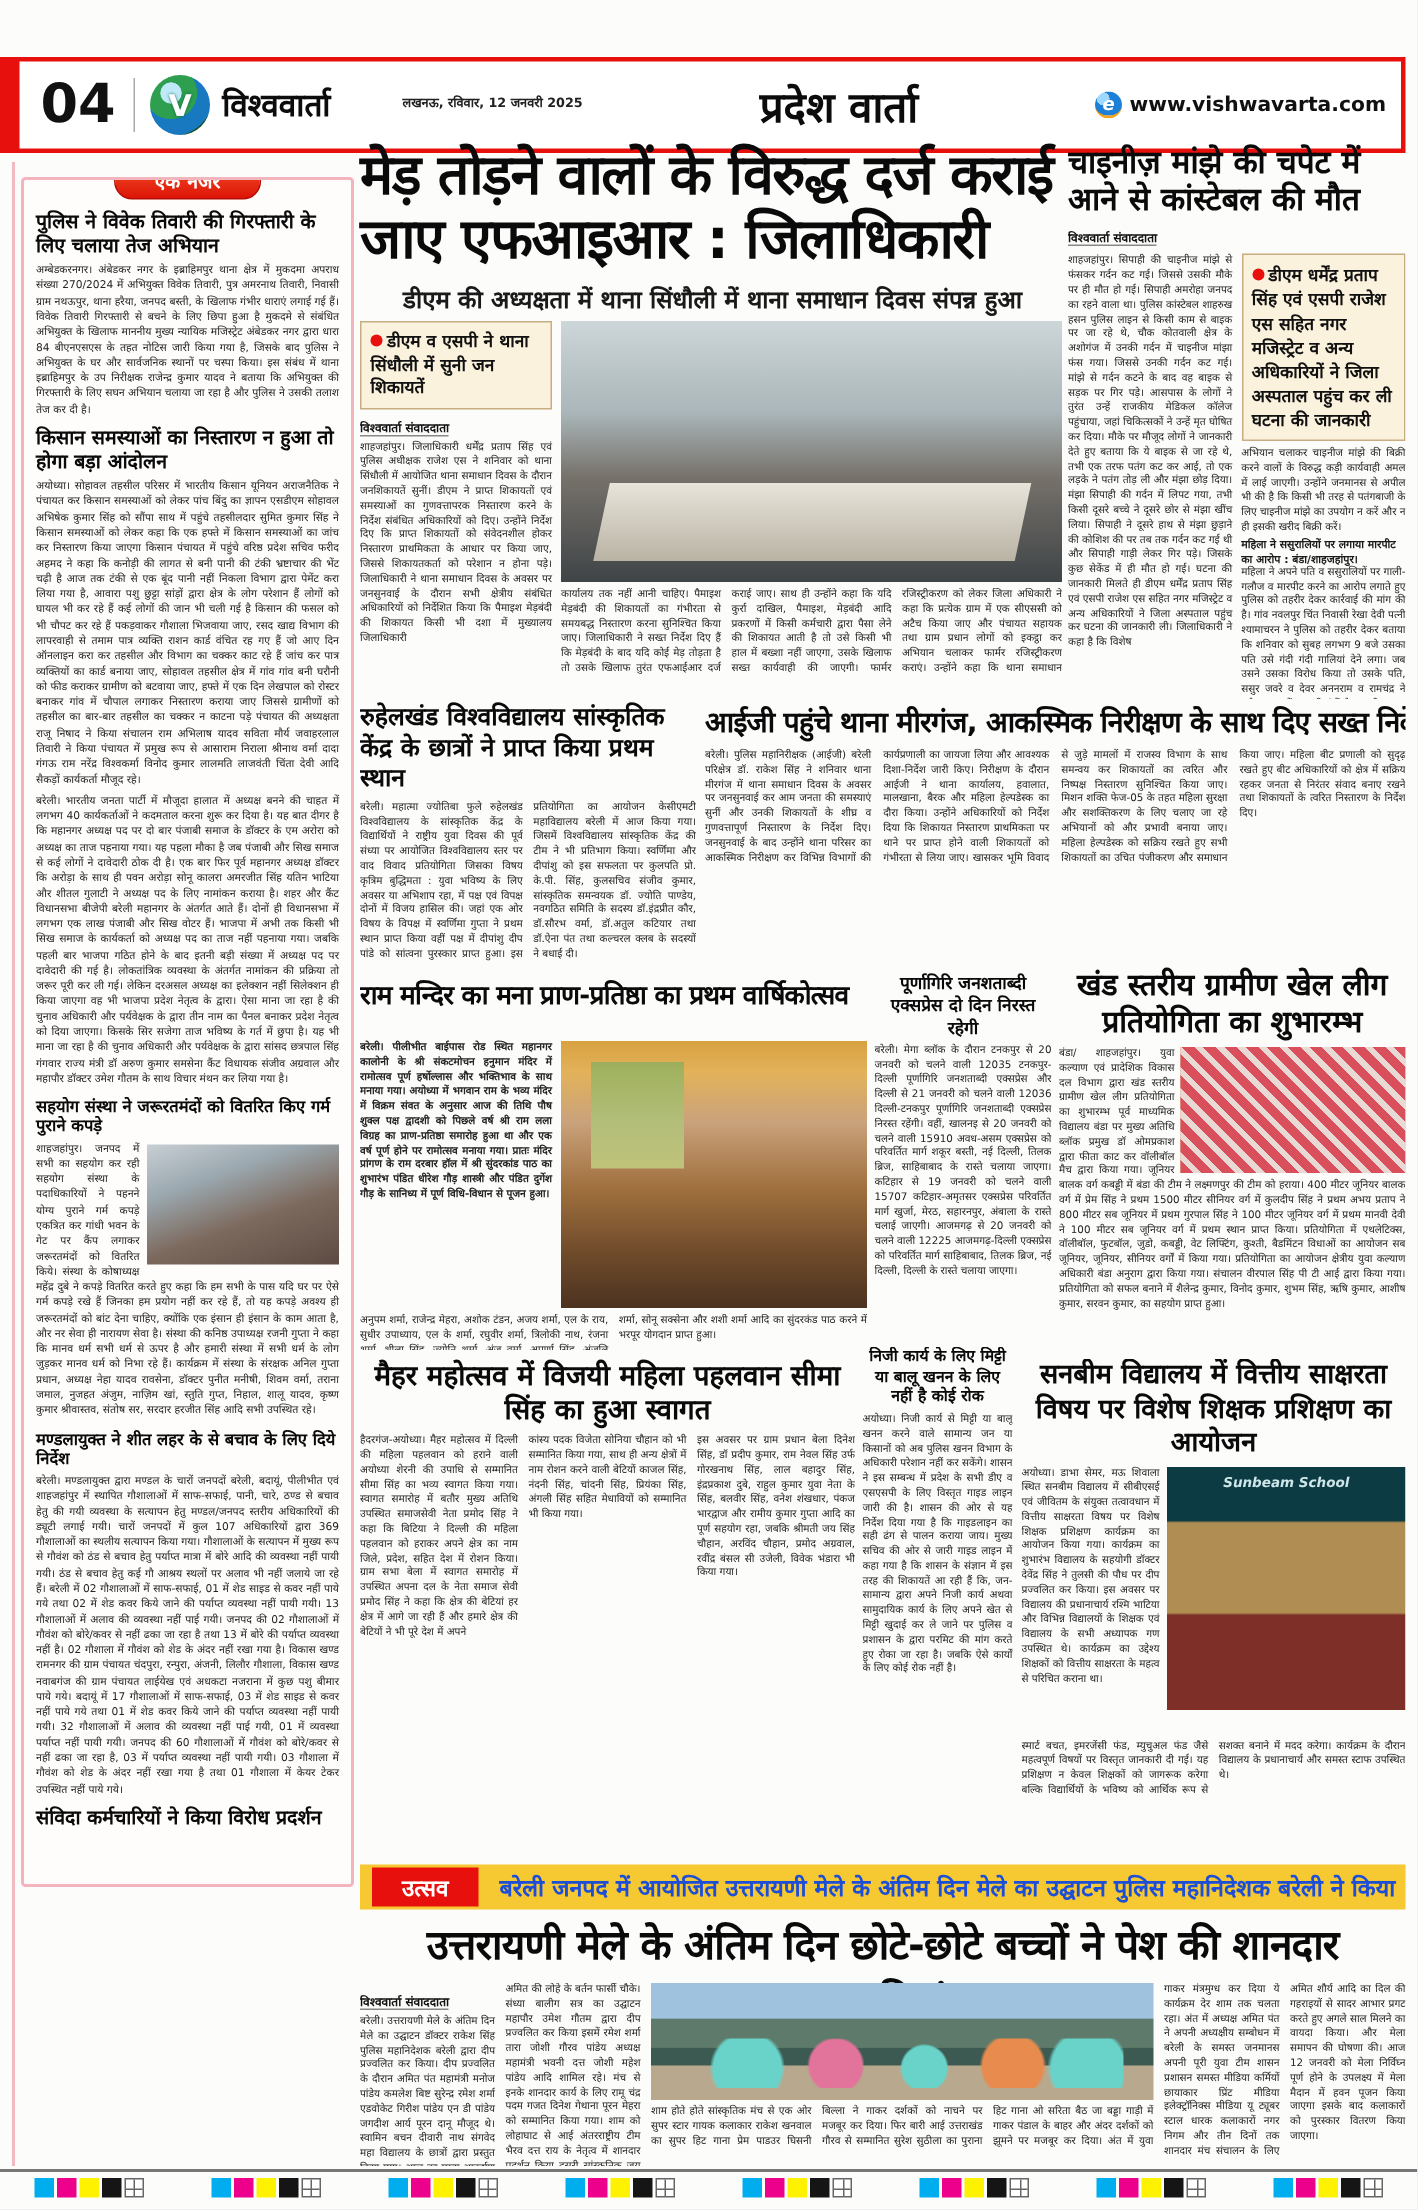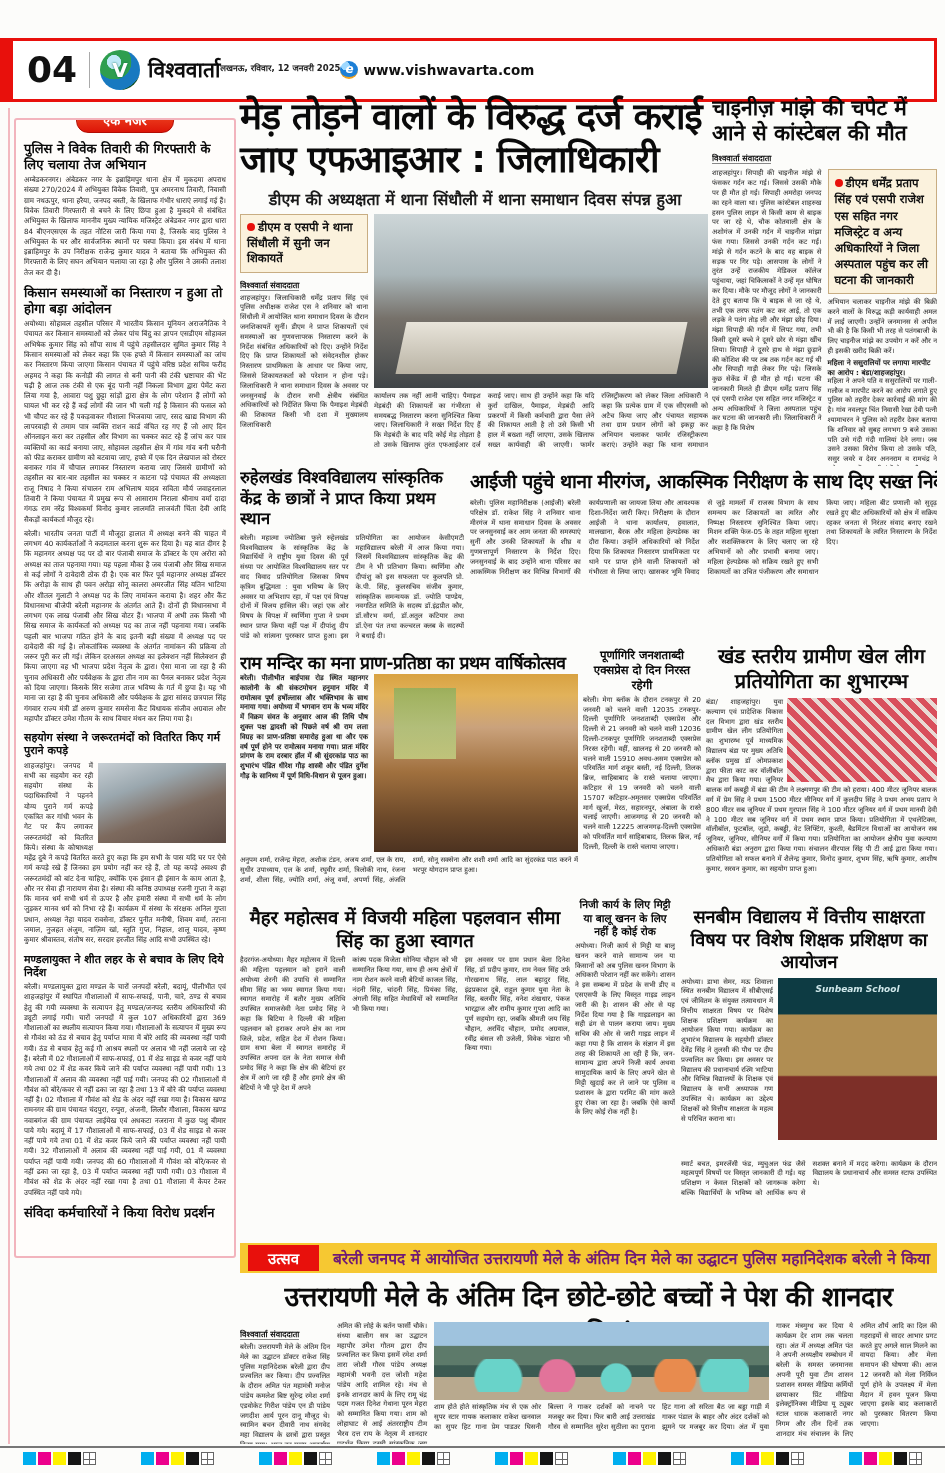--- a/index.html
+++ b/index.html
@@ -11,21 +11,21 @@
   .edge-line{position:absolute;left:8px;top:108px;width:2px;height:1336px;background:#f2b9c0;}
   .header{position:absolute;left:10px;top:38px;width:927px;height:64px;border:3px solid #e8100c;
           background:#fff;display:flex;align-items:center;padding:0 10px;}
   .pagenum{font-size:36px;font-weight:800;color:#111;padding:0 12px 0 4px;border-right:1px solid #aaa;line-height:1;}
   .logo{width:40px;height:40px;border-radius:50%;margin:0 8px 0 10px;
         background:radial-gradient(circle at 35% 30%,#bfe9f7 0 18%,#2e9e4f 19% 45%,#1879c0 46% 75%,#14532d 76% 100%);
         display:flex;align-items:center;justify-content:center;color:#fff;font-weight:800;font-size:20px;
         text-shadow:0 0 2px #064;}
   .brandblock{display:flex;flex-direction:row;justify-content:center;}
   .brand{font-size:21px;font-weight:800;color:#0c0c0c;line-height:1.05;}
-  .dateline{font-size:8.5px;font-weight:700;color:#222;margin-top:3px;}
+  .dateline{font-size:8.5px;font-weight:700;color:#222;margin-top:3px;margin-left:48px;}
   .sectitle{flex:1;text-align:center;font-size:28px;font-weight:800;color:#0b0b0b;}
   .webwrap{display:flex;align-items:center;gap:5px;}
   .eicon{width:18px;height:18px;border-radius:50%;
          background:radial-gradient(circle at 30% 30%,#9ed8ff 0 25%,#1d7fd6 26% 100%);
          color:#fff;font-weight:800;font-style:italic;font-size:12px;display:flex;align-items:center;justify-content:center;
          border-bottom:2px solid #f5a21b;}
   .website{font-size:13.5px;font-weight:800;color:#111;}
   
   .sidebar{position:absolute;left:14px;top:118px;width:222px;height:1140px;border:2px solid #f2b4bd;
            border-radius:3px;background:#fffdfb;padding:14px 8px 6px;overflow:hidden;}
@@ -65,21 +65,21 @@
   .subhead-inline{font-size:7.2px;font-weight:800;}
   
   .ruhel{position:absolute;left:240px;top:468px;width:224px;height:178px;overflow:hidden;}
   .ruhel .hl{font-size:16.5px;line-height:1.25;margin-bottom:4px;}
   .ruhel .cols{columns:2;column-gap:7px;}
   .ig{position:absolute;left:470px;top:468px;width:467px;height:178px;overflow:hidden;}
   .ig .hl{font-size:19px;white-space:nowrap;letter-spacing:-0.5px;margin-bottom:5px;}
   .ig .cols{columns:4;column-gap:8px;height:140px;overflow:hidden;}
   
   .ram{position:absolute;left:240px;top:650px;width:338px;height:250px;overflow:hidden;}
-  .ram .hl{font-size:17.5px;white-space:nowrap;letter-spacing:-0.5px;margin-bottom:0;}
+  .ram .hl{font-size:17.5px;white-space:nowrap;letter-spacing:-0.5px;margin-bottom:20px;}
   .ram-row{display:flex;gap:6px;}
   .ram-col{width:128px;flex:none;font-weight:bold;}
   .photo-temple{flex:1;height:178px;
      background:linear-gradient(180deg,#d8a241 0%,#e2b25a 12%,#caa27c 30%,#a0703e 55%,#6e4a2a 80%,#4c3220 100%);}
   .photo-temple:after{content:"";position:absolute;left:10%;top:8%;width:30%;height:40%;
      background:linear-gradient(180deg,#7fae5f,#c8e08c);opacity:.7;}
   .ram-below{columns:2;column-gap:7px;margin-top:4px;height:38px;overflow:hidden;}
   .purna{position:absolute;left:583px;top:648px;width:118px;height:252px;overflow:hidden;}
   .purna .hl{font-size:11.5px;text-align:center;line-height:1.3;margin-bottom:3px;}
   .khel{position:absolute;left:706px;top:644px;width:231px;height:256px;overflow:hidden;}
@@ -98,21 +98,21 @@
   .sunbeam .hl{font-size:18px;text-align:center;line-height:1.25;margin-bottom:4px;}
   .sun-row{display:flex;gap:5px;}
   .sun-col{width:92px;flex:none;}
   .photo-sun{flex:1;height:162px;background:linear-gradient(180deg,#0d3b43 0 22%,#b08d52 23% 60%,#7d2f28 61% 100%);}
   .sun-banner{position:absolute;top:6px;left:0;right:0;text-align:center;color:#cfe7ea;font-size:9px;font-weight:700;font-style:italic;}
   .sun-below{columns:2;column-gap:7px;margin-top:20px;height:56px;overflow:hidden;}
   
   .band{position:absolute;left:240px;top:1243px;width:697px;height:30px;background:#f6c832;
         display:flex;align-items:center;gap:14px;}
   .band-label{background:#e8100c;color:#fff;font-weight:800;font-size:15px;padding:3px 20px;margin-left:8px;}
-  .band-text{font-size:15.5px;font-weight:800;color:#701a75;}
+  .band-text{font-size:15.5px;font-weight:800;color:#1d4ed8;}
   .utt-hl{position:absolute;left:240px;top:1277px;width:697px;text-align:center;font-size:27px;letter-spacing:-0.5px;}
   .utt{position:absolute;left:240px;top:1322px;width:697px;height:122px;display:flex;gap:7px;overflow:hidden;}
   .utt .c1,.utt .c2{width:90px;flex:none;}
   .utt-mid{width:335px;flex:none;display:flex;flex-direction:column;}
   .photo-stage{width:100%;height:78px;flex:none;
      background:linear-gradient(180deg,#9fc3de 0 30%,#5d7a6a 31% 55%,#3c5a52 56% 70%,#b8a98e 71% 100%);}
   .photo-stage:after{content:"";position:absolute;left:6%;bottom:10%;width:88%;height:42%;
      background:radial-gradient(circle at 15% 60%,#69d3c9 0 9%,transparent 10%),
                 radial-gradient(circle at 35% 55%,#e2739a 0 9%,transparent 10%),
                 radial-gradient(circle at 55% 60%,#69d3c9 0 9%,transparent 10%),
@@ -138,20 +138,21 @@
   <div class="red-bar" data-name="header-accent-bar"></div>
   <div class="edge-line" data-name="page-edge-rule"></div>
 
   <div class="header" data-name="masthead">
     <div class="pagenum" data-name="page-number">04</div>
     <div class="logo" data-name="brand-globe-icon">V</div>
     <div class="brandblock">
       <div class="brand" data-name="brand-title">विश्ववार्ता</div>
       <div class="dateline" data-name="edition-dateline">लखनऊ,  रविवार, 12 जनवरी 2025</div>
     </div>
+    <div class="sectitle" data-name="section-title">प्रदेश वार्ता</div>
     <div class="webwrap">
       <div class="eicon" data-name="website-e-icon">e</div>
       <div class="website" data-name="website-url">www.vishwavarta.com</div>
     </div>
   </div>
 
   <div class="sidebar" data-name="sidebar-ek-nazar">
     <div class="eknazar" data-name="sidebar-label">एक नजर</div>
 
     <div class="side-art" data-name="sidebar-article-vivek-tiwari">

